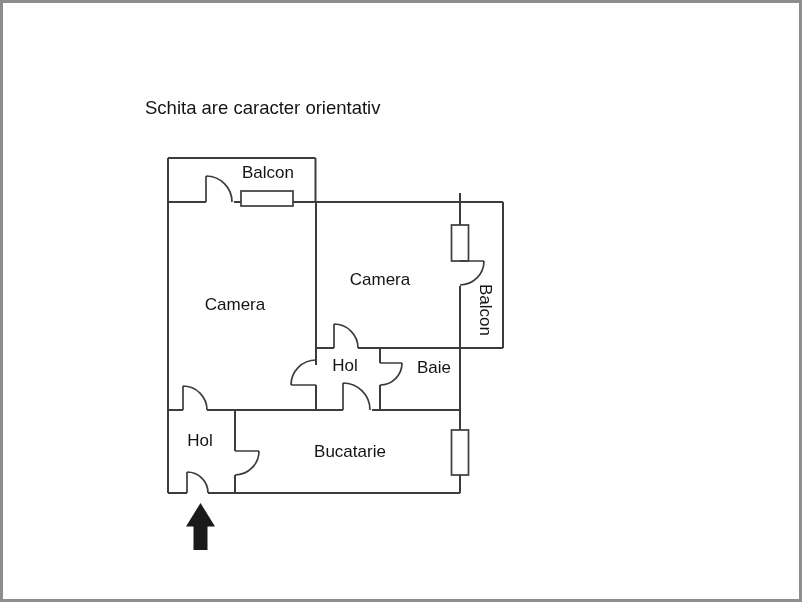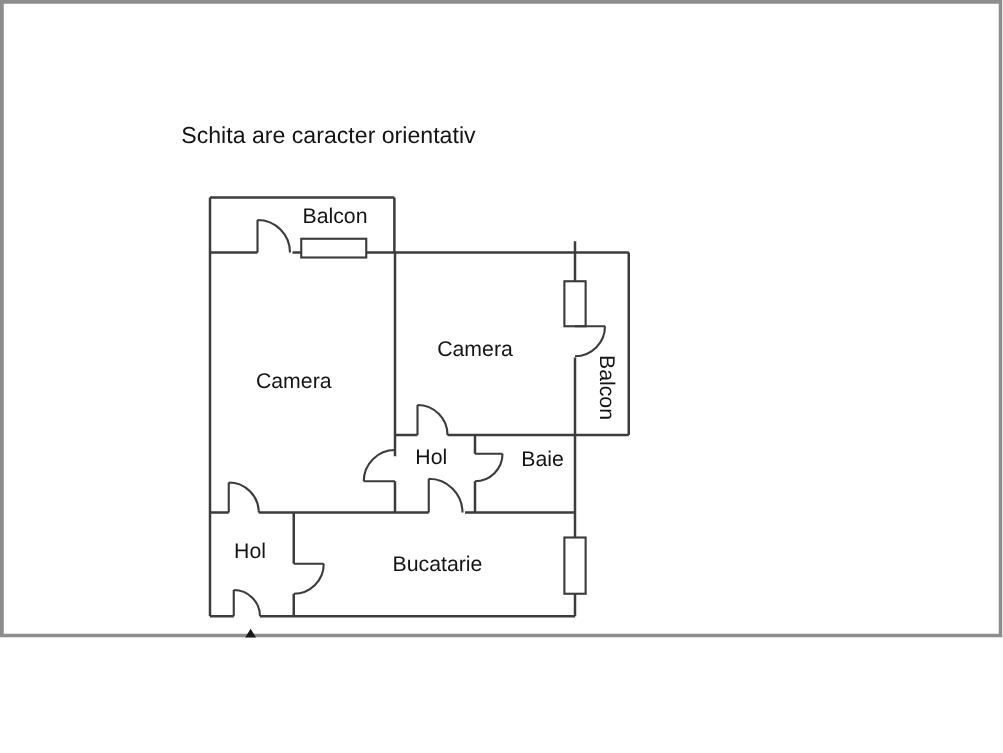--- a/index.html
+++ b/index.html
@@ -4,21 +4,21 @@
 <style>
   :root{
     --wall:#3c3c3c;
     --text:#141414;
     --arrow:#1a1a1a;
     --canvas-border:#8d8d8d;
     --background:#ffffff;
   }
   html,body{margin:0;padding:0;background:#fff;}
   .canvas{
-    width:802px;height:510px;
+    width:802px;height:602px;
     box-sizing:border-box;
     border:3px solid var(--canvas-border);
     background:var(--background);
     position:relative;
     font-family:"Liberation Sans", sans-serif;
     text-decoration:underline;
   }
   svg{display:block;}
   .wall{stroke:var(--wall);stroke-width:2;fill:none;stroke-linecap:butt;}
   .door{stroke:var(--wall);stroke-width:1.7;fill:none;}

